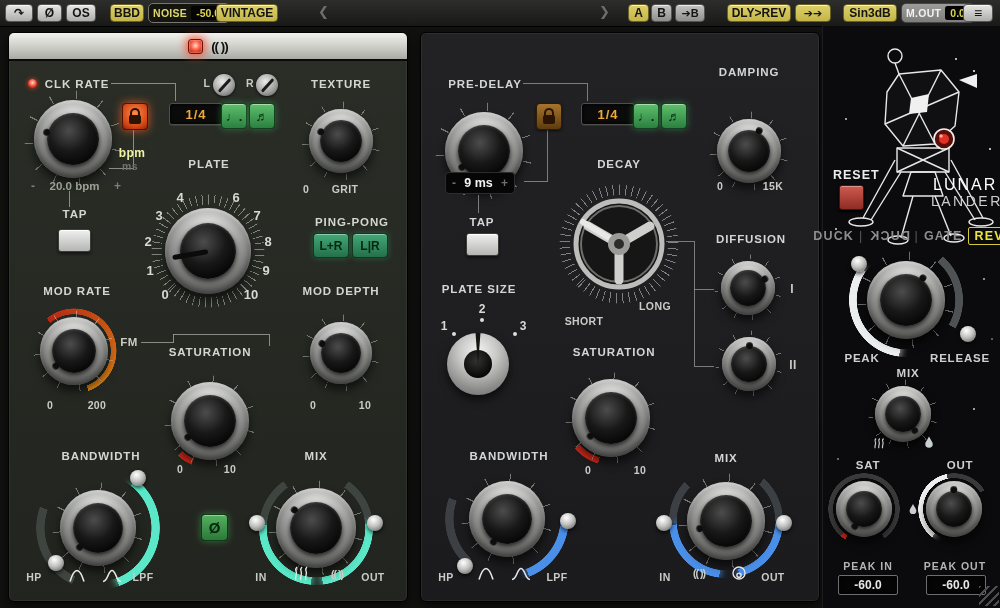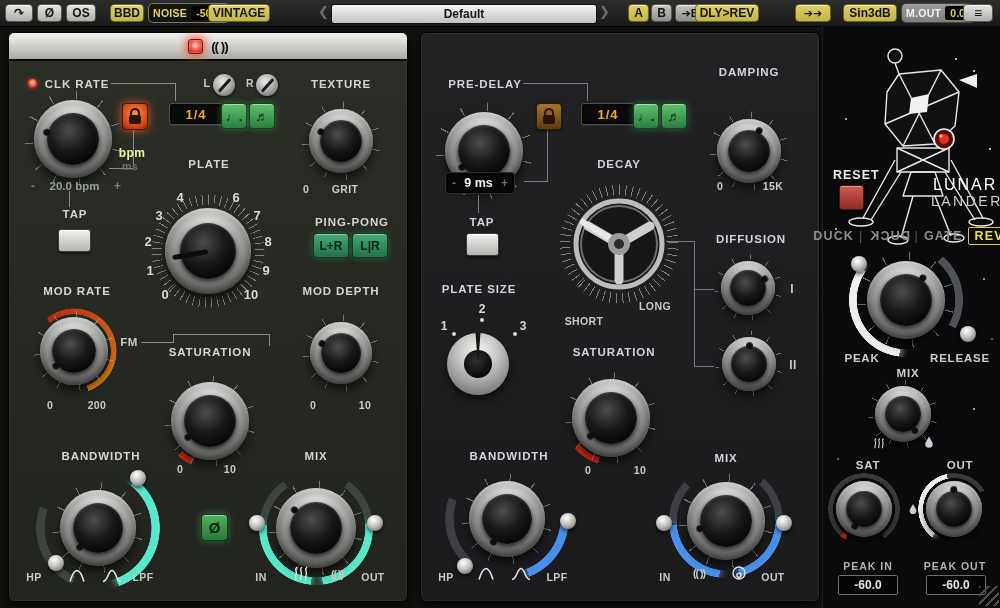--- a/index.html
+++ b/index.html
@@ -162,38 +162,35 @@
     <div class="tbtn" style="left:66px;width:30px">
         <span>OS</span>
       </div>
     <div class="tbtn yellow" style="left:110px;width:34px">
         <span>BBD</span>
       </div>
     <div class="pill" style="left:148px">
       <span class="plabel">NOISE</span>
       <span class="pval">-50.0</span>
     </div>
-    <div class="tbtn yellow" style="left:208px;width:62px">
+    <div class="tbtn yellow" style="left:216px;width:62px">
         <span>VINTAGE</span>
       </div>
     <div class="chev" style="left:318px"><span>❮</span></div>
-    <div id="preset-box">
-        <span>Default</span>
-      </div>
     <div class="chev" style="left:599px"><span>❯</span></div>
     <div class="tbtn yellow" style="left:628px;width:21px">
         <span>A</span>
       </div>
     <div class="tbtn dim" style="left:651px;width:21px">
         <span>B</span>
       </div>
     <div class="tbtn dim" style="left:675px;width:30px;font-size:11px">
         <span>➔B</span>
       </div>
-    <div class="tbtn yellow" style="left:695px;width:64px">
+    <div class="tbtn yellow" style="left:727px;width:64px">
         <span>DLY&gt;REV</span>
       </div>
     <div class="tbtn yellow" style="left:795px;width:36px;font-size:11px">
         <span>➔➔</span>
       </div>
     <div class="tbtn yellow" style="left:843px;width:54px">
         <span>Sin3dB</span>
       </div>
     <div class="pill grey" style="left:901px">
       <span class="plabel">M.OUT</span>

